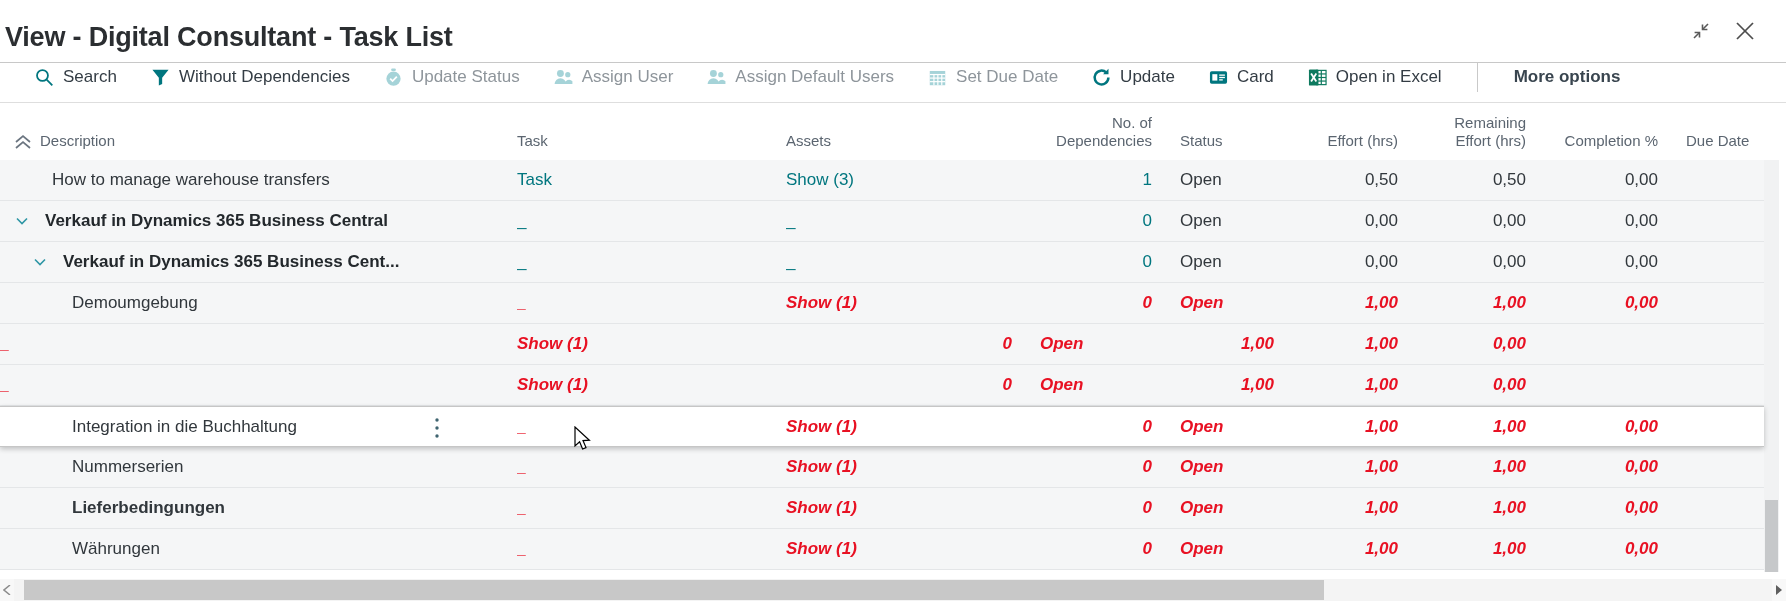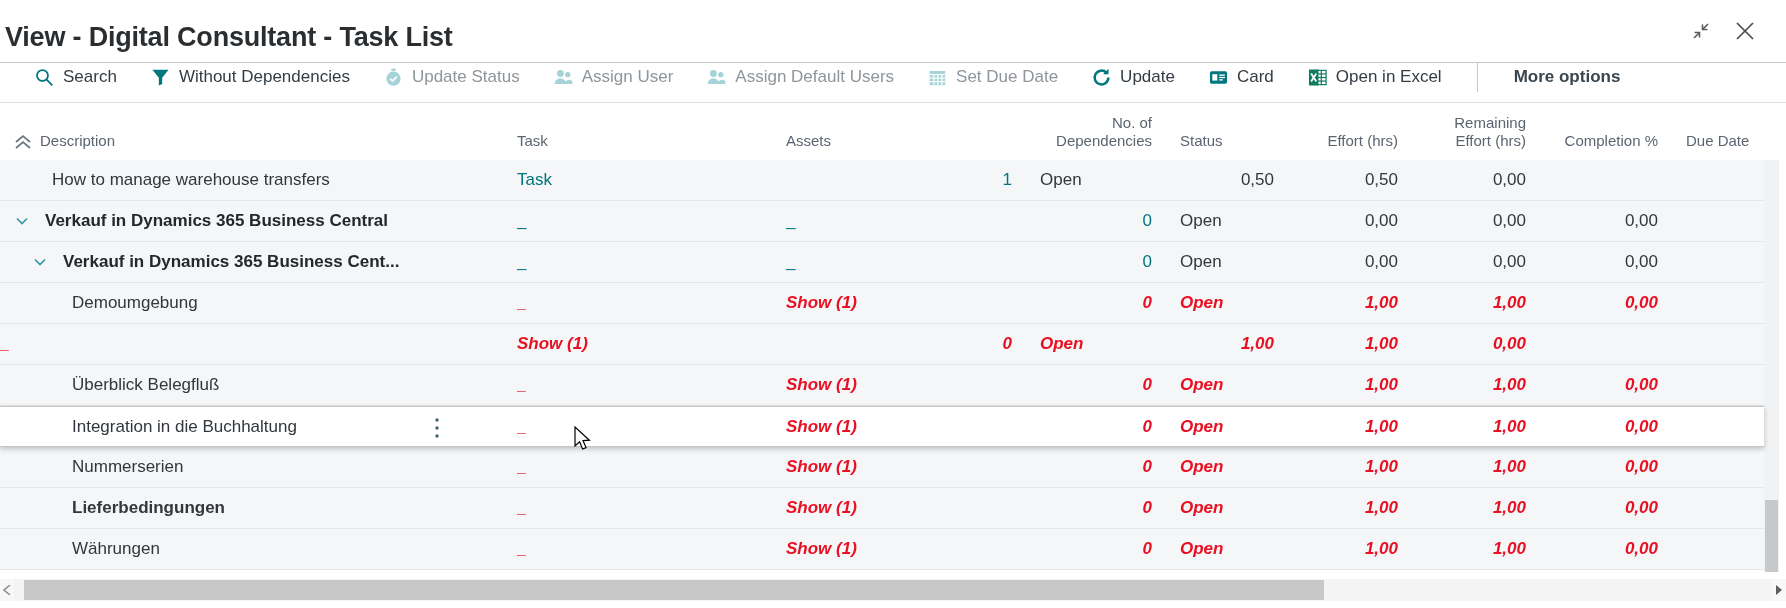--- a/index.html
+++ b/index.html
@@ -227,20 +227,21 @@
         <div class="hcell due-pad">Due Date</div>
       </div>
   </div>
 
   <div class="rows" id="rowsBox">
       <div class="row grid">
         <div class="cell desc-cell">
           <span class="desc-text" style="padding-left: 52px;">How to manage warehouse transfers</span>
         </div>
         <div class="cell link">Task</div>
+        <div class="cell link">Show (3)</div>
         <div class="cell right link">1</div>
         <div class="cell status-pad">Open</div>
         <div class="cell right">0,50</div>
         <div class="cell right">0,50</div>
         <div class="cell right">0,00</div>
         <div class="cell "></div>
       </div>
       <div class="row grid">
         <div class="cell desc-cell">
           <span class="chev" style="left: 14px;"><svg width="16" height="16" viewBox="0 0 16 16">
@@ -290,23 +291,20 @@
         <div class="cell  alert">_</div>
         <div class="cell  alert">Show (1)</div>
         <div class="cell right  alert">0</div>
         <div class="cell status-pad alert">Open</div>
         <div class="cell right alert">1,00</div>
         <div class="cell right alert">1,00</div>
         <div class="cell right alert">0,00</div>
         <div class="cell  alert"></div>
       </div>
       <div class="row grid">
-        <div class="cell desc-cell">
-          <span class="desc-text" style="padding-left: 72px;">Überblick Belegfluß</span>
-        </div>
         <div class="cell  alert">_</div>
         <div class="cell  alert">Show (1)</div>
         <div class="cell right  alert">0</div>
         <div class="cell status-pad alert">Open</div>
         <div class="cell right alert">1,00</div>
         <div class="cell right alert">1,00</div>
         <div class="cell right alert">0,00</div>
         <div class="cell  alert"></div>
       </div>
       <div class="row grid selected">

